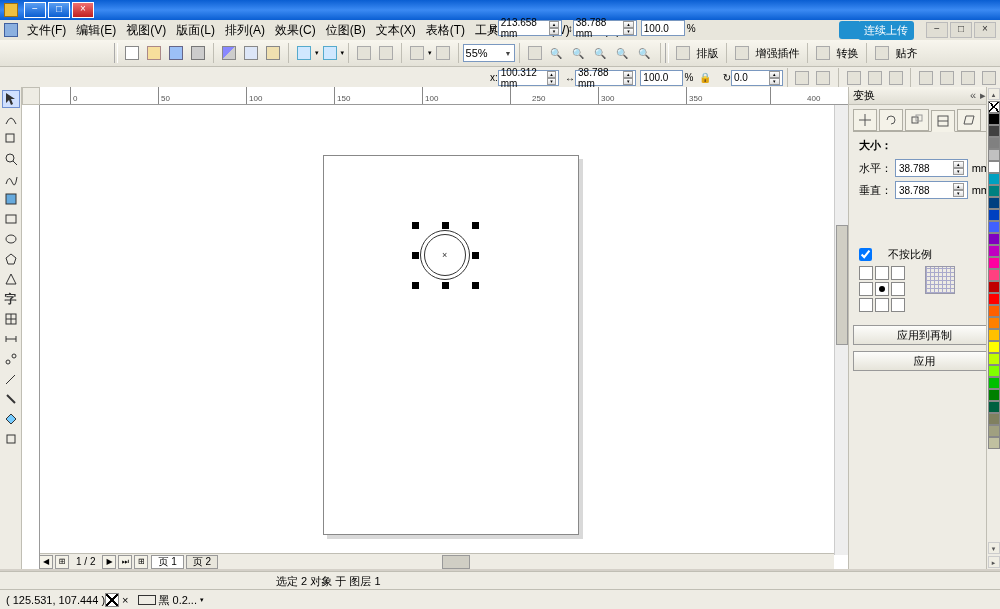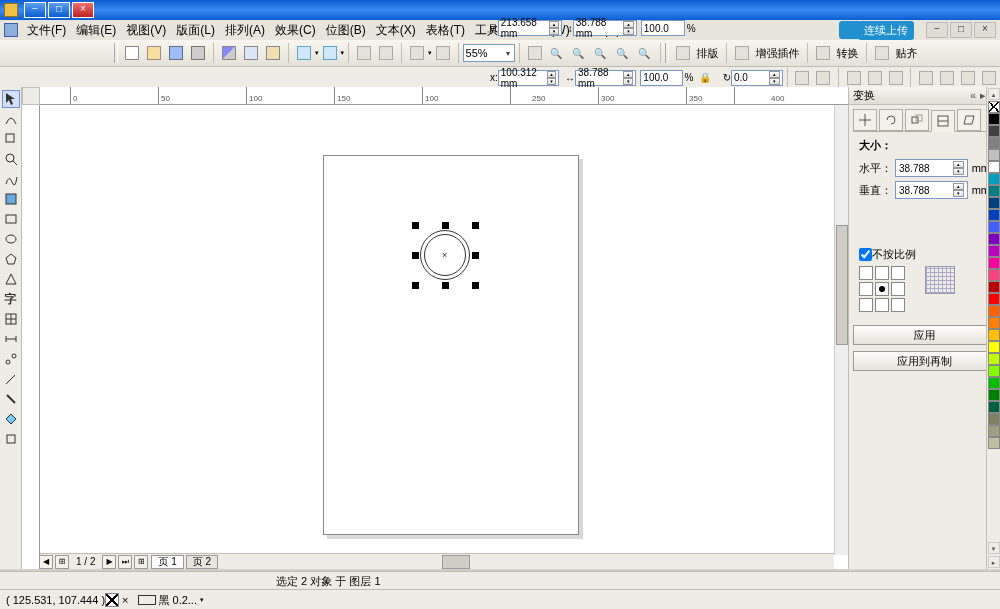--- a/index.html
+++ b/index.html
@@ -412,21 +412,21 @@
     <div class="ruler-corner"></div>
     <div class="ruler-h" id="ruler-h">
         <div class="ruler-tick" style="left: 30px;">0</div>
         <div class="ruler-tick" style="left: 118px;">50</div>
         <div class="ruler-tick" style="left: 206px;">100</div>
         <div class="ruler-tick" style="left: 294px; text-align: right;">150</div>
         <div class="ruler-tick" style="left: 382px;">100</div>
         <div class="ruler-tick" style="left: 470px; padding-left: 21px;">250</div>
         <div class="ruler-tick" style="left: 558px;">300</div>
         <div class="ruler-tick" style="left: 646px;">350</div>
-        <div class="ruler-tick" style="left: 694px; padding-left: 36px;">400</div>
+        <div class="ruler-tick" style="left: 730px; padding-left: 36px;">400</div>
       </div>
     <div class="ruler-v"></div>
     <div class="canvas-area">
       <div class="page"></div>
       <div class="circle-outer">
         <div class="circle-inner"></div>
       </div>
 
       <div class="sel-handle" style="left:372px;top:117px"></div>
       <div class="sel-handle" style="left:402px;top:117px"></div>
@@ -499,39 +499,39 @@
             <div class="spin-btns">
               <div>▴</div>
               <div>▾</div>
             </div>
           </div>
         <span style="margin-left:4px">mm</span>
       </div>
       <div style="height:40px"></div>
       <div class="drow">
         <input type="checkbox" checked="" style="">
-        <span style="margin-left:0">不按比例</span>
+        <span style="margin-left:16px">不按比例</span>
       </div>
       <div class="drow" style="align-items:flex-start;">
         <div class="anchor-grid">
           <div class="anchor-cell"></div>
             <div class="anchor-cell"></div>
             <div class="anchor-cell"></div>
           <div class="anchor-cell"></div>
             <div class="anchor-cell sel"></div>
             <div class="anchor-cell"></div>
           <div class="anchor-cell"></div>
             <div class="anchor-cell"></div>
             <div class="anchor-cell"></div>
         </div>
         <div class="dashed-grid"></div>
       </div>
     </div>
+    <div class="dbtn">应用到再制</div>
     <div class="dbtn">应用</div>
-    <div class="dbtn">应用到再制</div>
   </div>
 
   <div class="palette">
     <div class="pnav">▴</div>
     <div id="palette-swatches">
         <div class="swatch none"></div>
         <div class="swatch" style="background: rgb(0, 0, 0);"></div>
         <div class="swatch" style="background: rgb(64, 64, 64);"></div>
         <div class="swatch" style="background: rgb(128, 128, 128);"></div>
         <div class="swatch" style="background: rgb(192, 192, 192);"></div>

